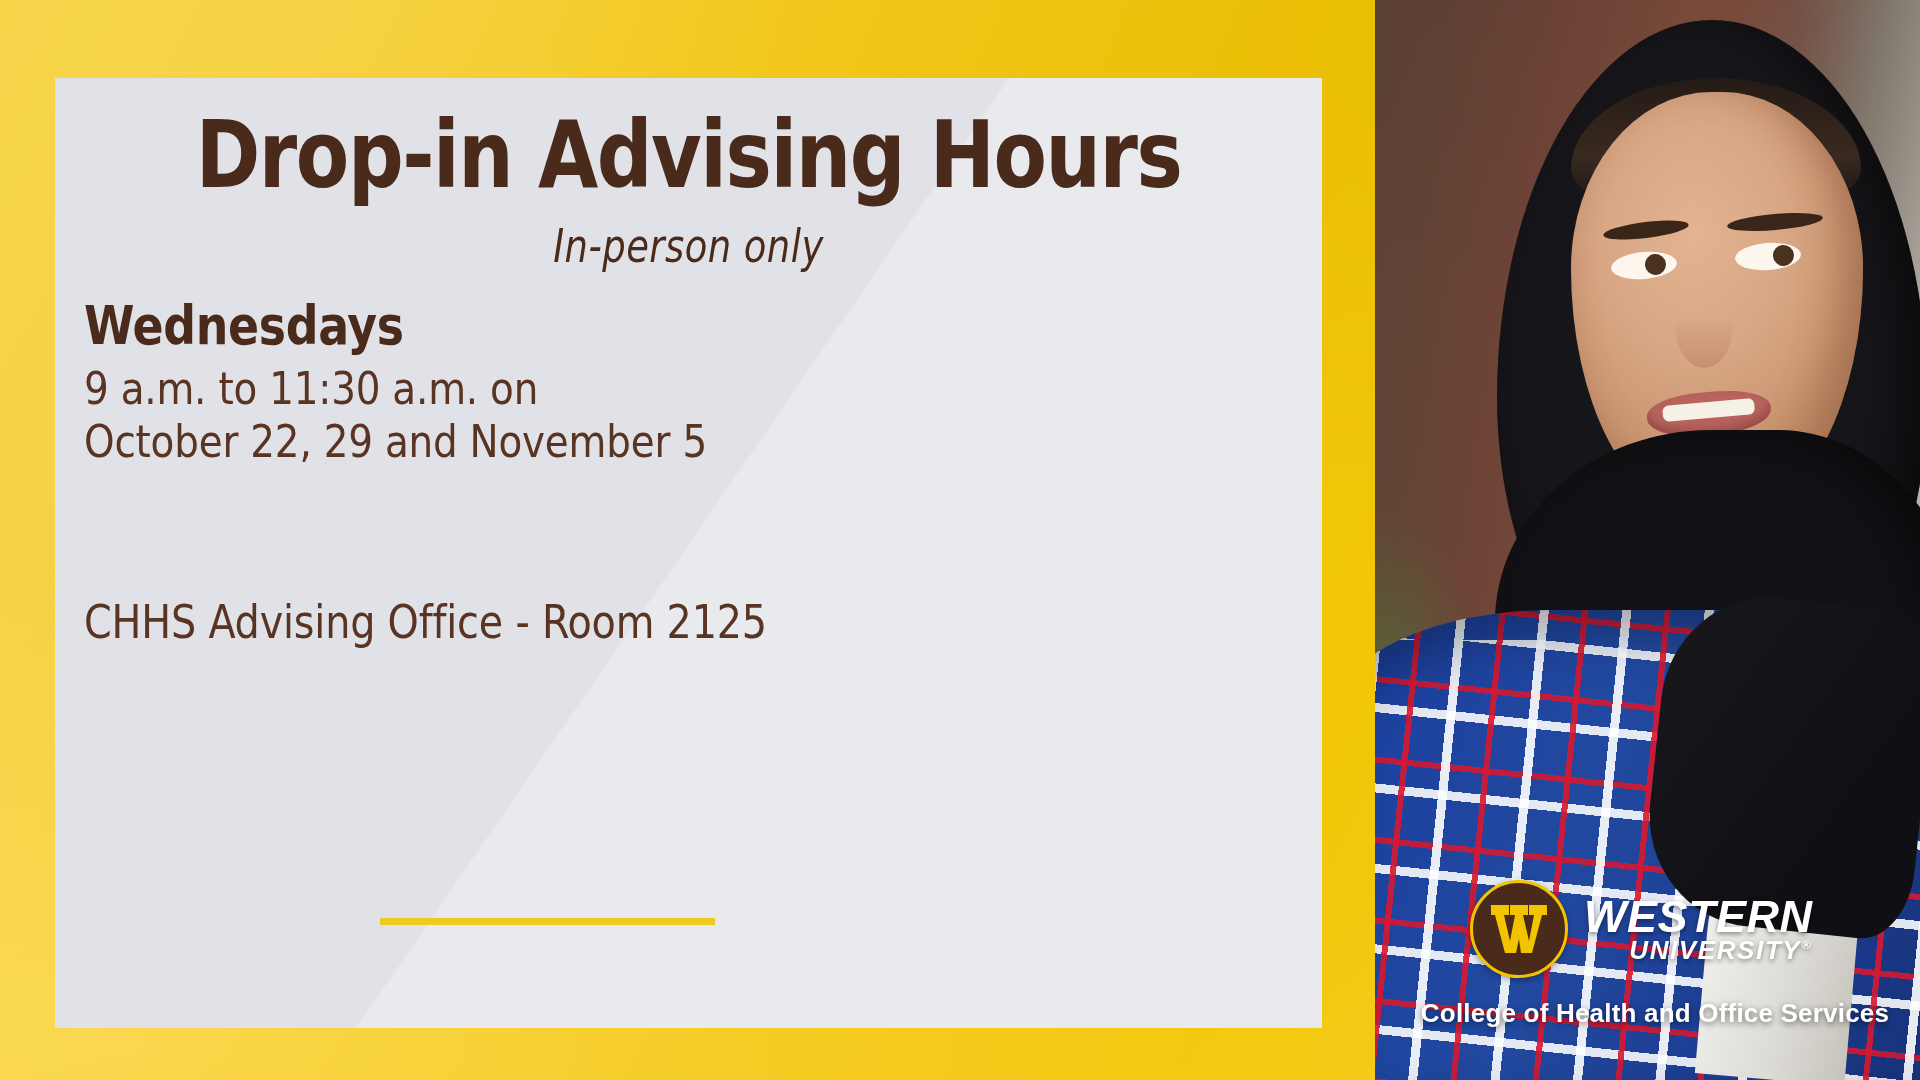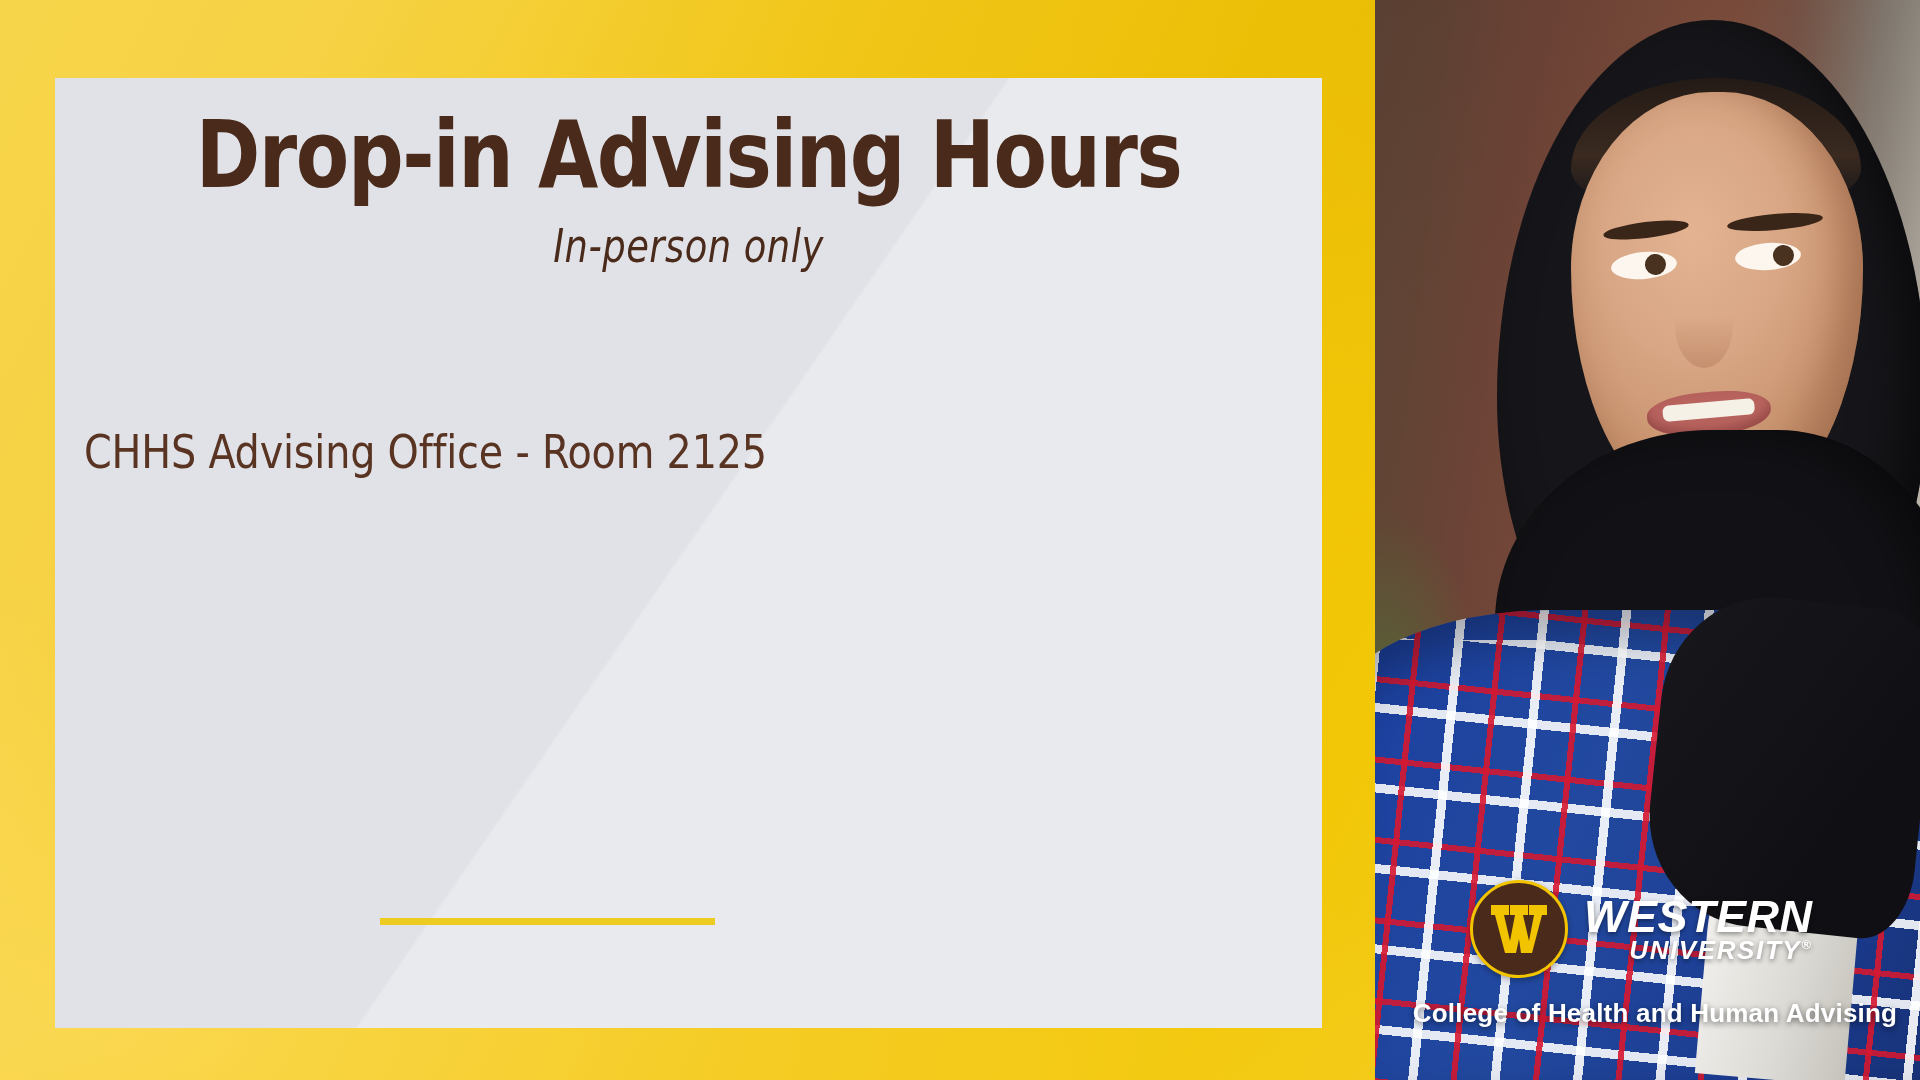--- a/index.html
+++ b/index.html
@@ -378,20 +378,25 @@
   <div class="panel">
     <div class="panel-wedge"></div>
 
     <div class="panel-inner">
 
       <div class="title">Drop-in Advising Hours</div>
       <div class="subtitle">In-person only</div>
 
       <div class="content">
 
+        <div>
+          <div class="day-heading">Wednesdays</div>
+          <div class="day-line">9 a.m. to 11:30 a.m. on</div>
+          <div class="day-line">October 22, 29 and November 5</div>
+        </div>
 
         <div class="block-gap"></div>
 
 
         <div class="location">CHHS Advising Office - Room 2125</div>
       </div>
 
       <div class="divider"></div>
     </div>
   </div>
@@ -430,15 +435,15 @@
       <svg width="62" height="56" viewBox="0 0 62 56" aria-hidden="true">
         <path d="M3 4 H21 V14 H16 L22 40 L27 14 H22 V4 H40 V14 H35 L41 40 L46 14 H41 V4 H59 V14 H54 L44 52 H33 L31 38 L28 52 H17 L7 14 H3 Z" fill="#F2C400"></path>
       </svg>
     </div>
     <div class="logo-words">
       <div class="lw1">WESTERN</div>
       <div class="lw3"><span>UNIVERSITY</span><sup>®</sup></div>
     </div>
   </div>
 
-  <div class="college-line">College of Health and Human Advising</div>
+  <div class="college-line">College of Health and Office Services</div>
 
 </div>
 
 </body></html>

